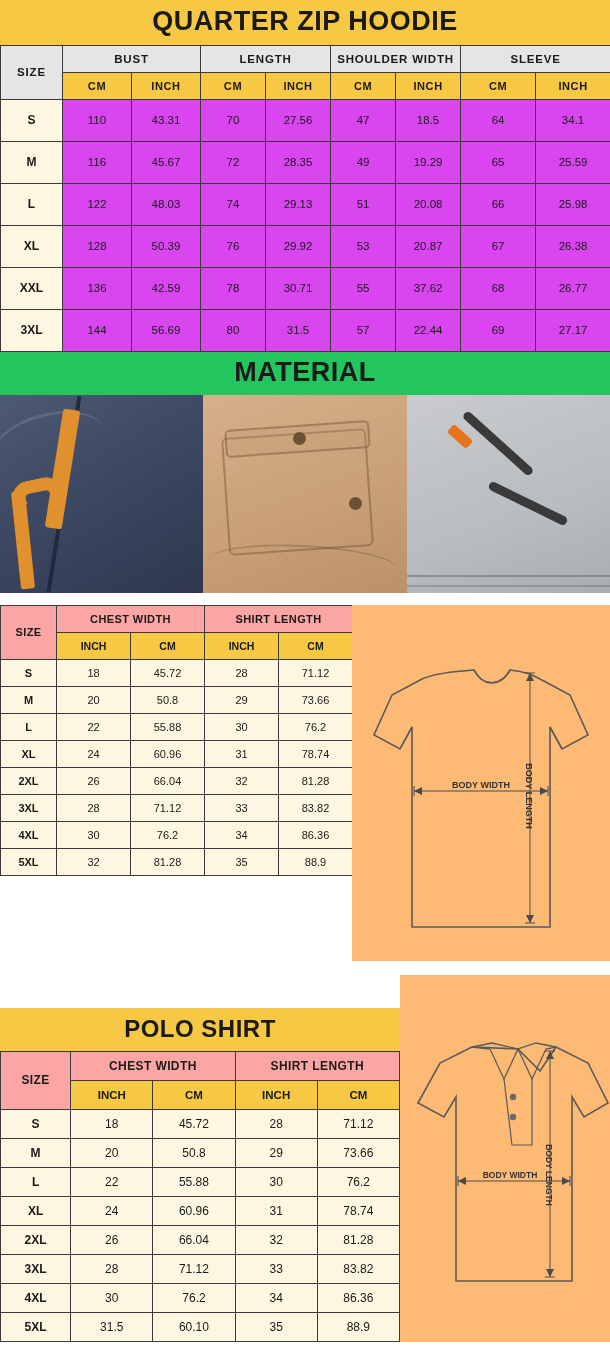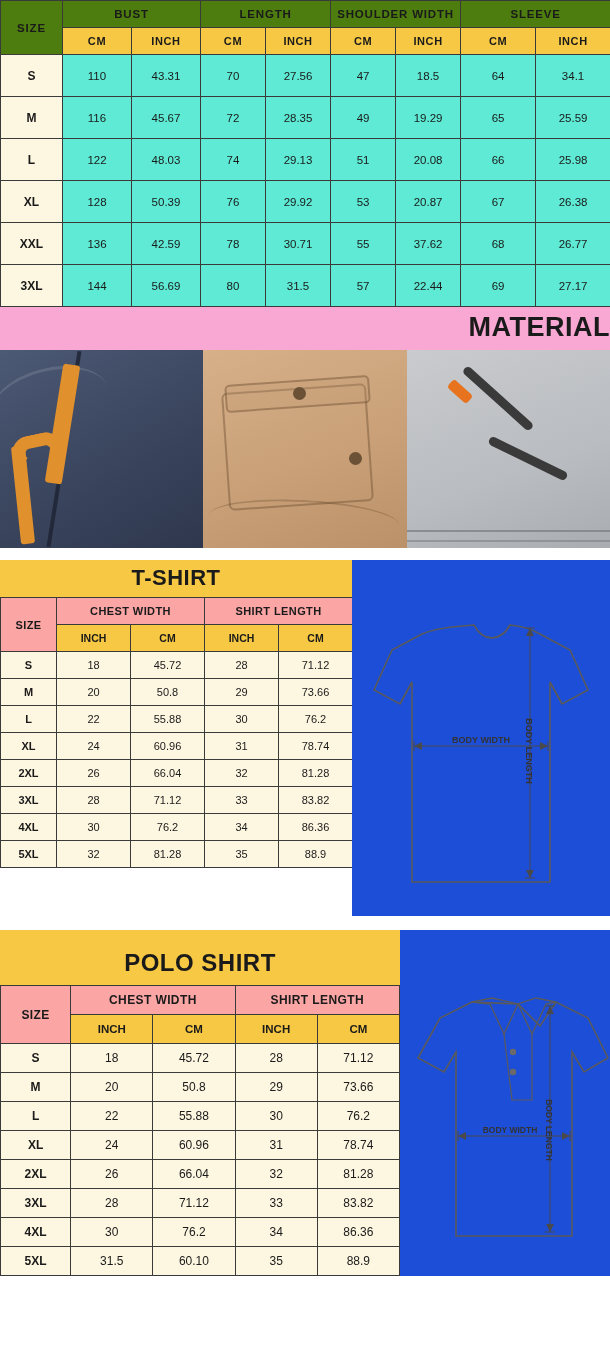--- a/index.html
+++ b/index.html
@@ -37,47 +37,47 @@
     text-align: center;
     vertical-align: middle;
     font-size: 11px;
     color: #1a1a1a;
     font-weight: normal;
   }
   .hoodie-table td, .hoodie-table th {
     height: 27px;
   }
   .hoodie-table .hdr {
-    background: #4d7c0f;
+    background: #e5e5e5;
     font-weight: bold;
     font-size: 11.5px;
     letter-spacing: 0.8px;
   }
   .hoodie-table .sub {
     background: #f7c843;
     font-weight: bold;
     font-size: 11px;
     letter-spacing: 0.6px;
   }
   .hoodie-table .sizecol {
     background: #fdf6e0;
     font-weight: bold;
     font-size: 12px;
   }
   .hoodie-table .cell {
-    background: #5eead4;
+    background: #d946ef;
     font-size: 11.5px;
   }
   .hoodie-table .datarow td { height: 42px; }
 
   
   .material-title {
-    background: #f9a8d4;
+    background: #22c55e;
     color: #1a1a1a;
-    text-align: right;
+    text-align: center;
     font-size: 27px;
     font-weight: bold;
     letter-spacing: 0.5px;
     padding: 5px 0 7px 0;
   }
   .material-photos {
     display: flex;
     width: 100%;
     height: 198px;
   }
@@ -204,21 +204,21 @@
     background: rgba(120,124,130,0.55);
   }
 
   
   .shirt-block {
     display: flex;
     width: 100%;
     align-items: stretch;
   }
   .shirt-left { width: 352px; flex: 0 0 352px; }
-  .shirt-right { flex: 1 1 auto; position: relative; background: #1d4ed8; }
+  .shirt-right { flex: 1 1 auto; position: relative; background: #fdba74; }
 
   .shirt-title {
     background: #f7c843;
     text-align: center;
     font-size: 22px;
     font-weight: bold;
     color: #1a1a1a;
     padding: 5px 0 6px 0;
     letter-spacing: 0.5px;
   }
@@ -237,34 +237,35 @@
   .tee-table .sizecol {
     background: #fdf6e0;
     font-weight: bold;
     font-size: 11px;
   }
   .tee-table .cell {
     background: #fdf6e0;
     font-size: 11px;
   }
 
-  .polo-title { font-size: 24px; padding: 19px 0 8px 0; }
+  .polo-title { font-size: 24px; padding: 7px 0 8px 0; margin-top: 33px; }
   .polo-table td, .polo-table th { height: 29px; }
   .polo-table .sizecol { font-size: 12px; }
   .polo-table .cell { font-size: 12px; }
   .polo-table .hdr { font-size: 12px; }
   .polo-table .sub { font-size: 11.5px; }
 
   .spacer-white { height: 12px; background: #ffffff; }
 </style>
 </head>
 <body>
 
 <div class="page">
 
+  <div class="hoodie-title">QUARTER ZIP HOODIE</div>
 
   <table class="grid hoodie-table">
     <colgroup>
       <col style="width:62px">
       <col style="width:69px">
         <col style="width:69px">
       <col style="width:65px">
         <col style="width:65px">
       <col style="width:65px">
         <col style="width:65px">
@@ -382,21 +383,20 @@
       <div class="cord2"></div>
       <div class="hem"></div>
       <div class="hem2"></div>
     </div>
   </div>
 
   <div class="spacer-white"></div>
 
   <div class="shirt-block">
     <div class="shirt-left">
-      <div class="shirt-title">T-SHIRT</div>
       <table class="grid tee-table">
         <colgroup>
           <col style="width:56px">
           <col style="width:74px">
             <col style="width:74px">
           <col style="width:74px">
             <col style="width:74px">
         </colgroup>
         <tbody>
           <tr>

